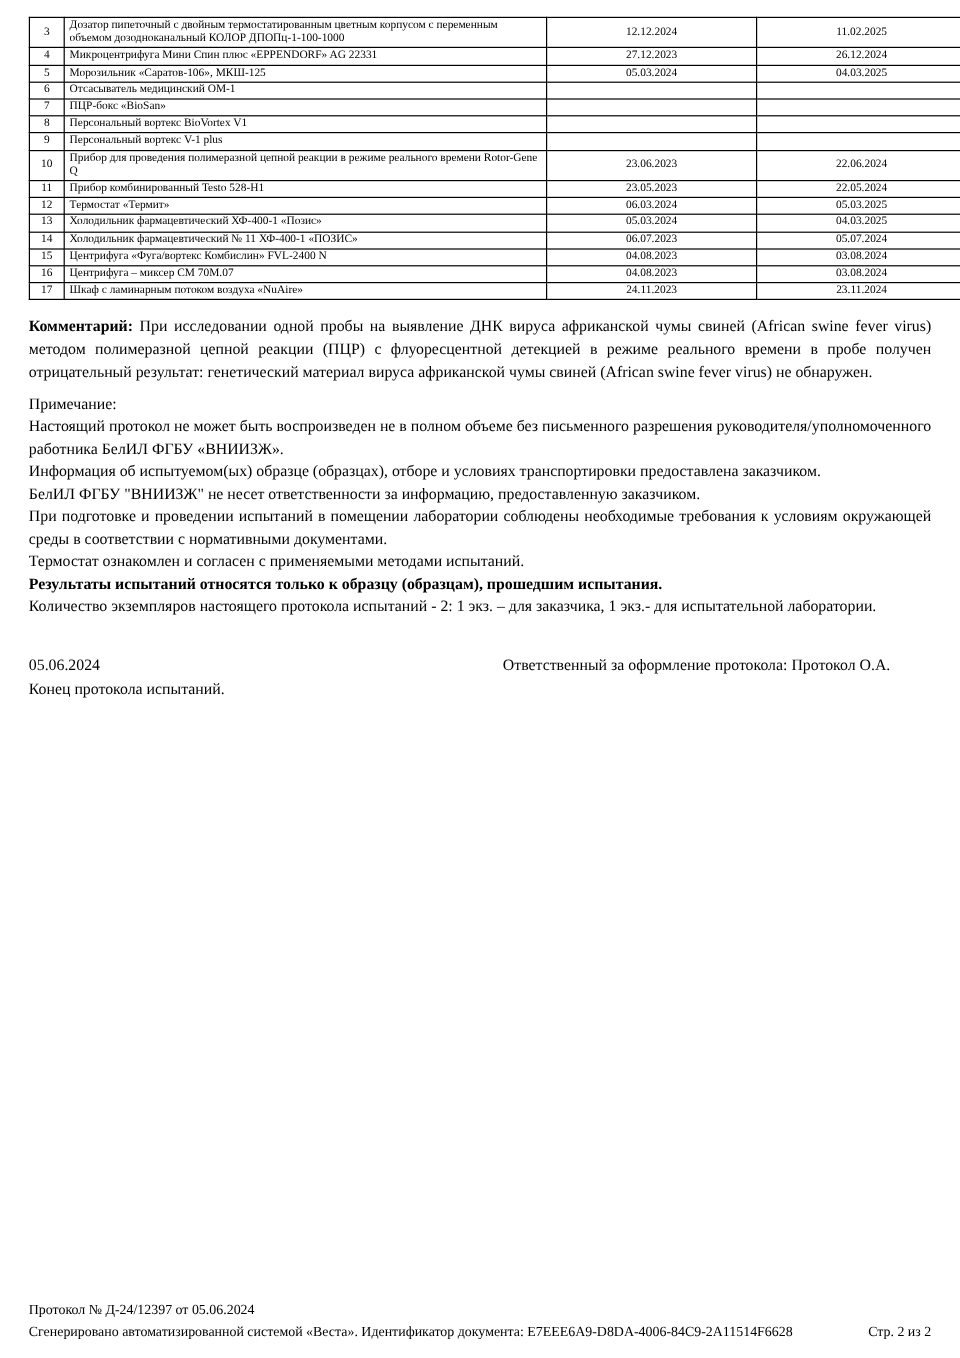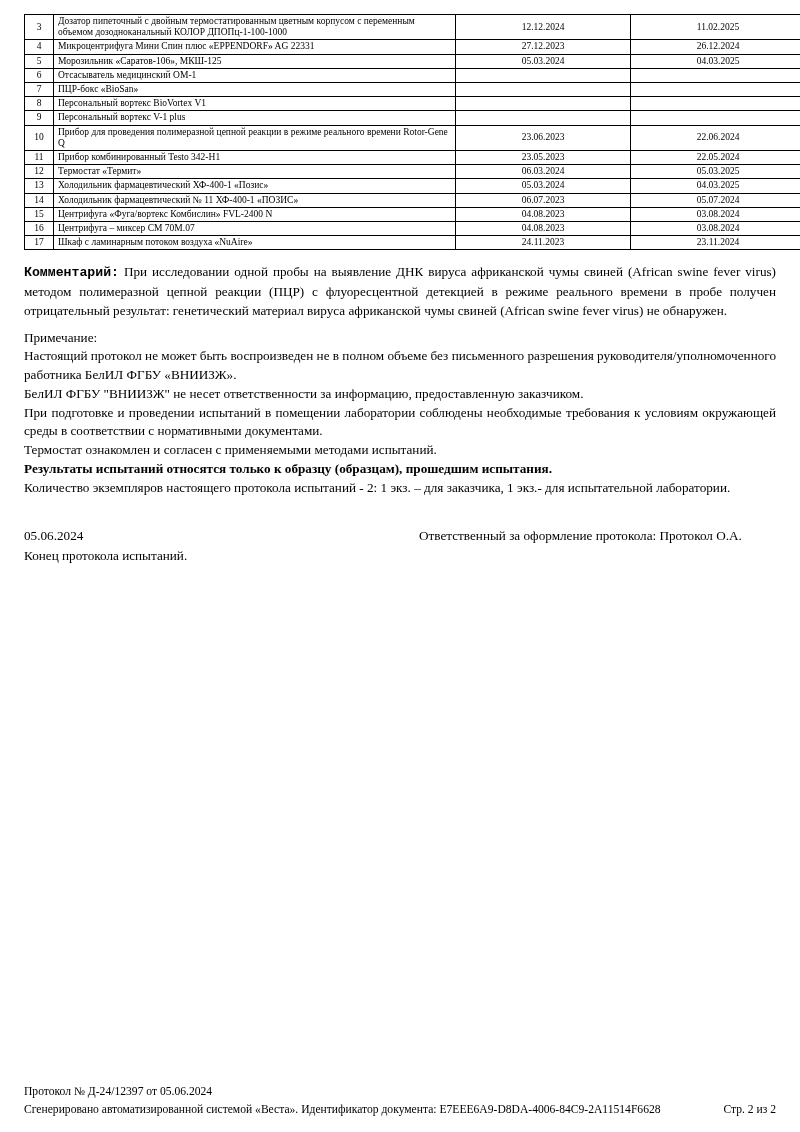--- a/index.html
+++ b/index.html
@@ -59,21 +59,20 @@
     font-size: 13.2px;
     line-height: 1.42;
     text-align: justify;
   }
   .comment-block {
     margin-top: 13px;
     width: 752px;
   }
   .comment-block b {
     font-weight: bold;
-    font-family: Liberation Mono, monospace;
   }
   .note-block {
     margin-top: 8px;
     width: 752px;
   }
   .note-head {
     font-size: 13.2px;
     line-height: 1.42;
   }
   .note-line {
@@ -180,21 +179,21 @@
         <td class="d2"></td>
       </tr>
       <tr>
         <td class="num">10</td>
         <td class="name">Прибор для проведения полимеразной цепной реакции в режиме реального времени Rotor-Gene Q</td>
         <td class="d1">23.06.2023</td>
         <td class="d2">22.06.2024</td>
       </tr>
       <tr>
         <td class="num">11</td>
-        <td class="name">Прибор комбинированный Testo 342-H1</td>
+        <td class="name">Прибор комбинированный Testo 528-H1</td>
         <td class="d1">23.05.2023</td>
         <td class="d2">22.05.2024</td>
       </tr>
       <tr>
         <td class="num">12</td>
         <td class="name">Термостат «Термит»</td>
         <td class="d1">06.03.2024</td>
         <td class="d2">05.03.2025</td>
       </tr>
       <tr>
@@ -230,20 +229,21 @@
     </tbody>
   </table>
 
   <div class="comment-block body-text">
     <b>Комментарий:</b><span> При исследовании одной пробы на выявление ДНК вируса африканской чумы свиней (African swine fever virus) методом полимеразной цепной реакции (ПЦР) с флуоресцентной детекцией в режиме реального времени в пробе получен отрицательный результат: генетический материал вируса африканской чумы свиней (African swine fever virus) не обнаружен.</span>
   </div>
 
   <div class="note-block">
     <div class="note-head">Примечание:</div>
     <div class="note-line">Настоящий протокол не может быть воспроизведен не в полном объеме без письменного разрешения руководителя/уполномоченного работника БелИЛ ФГБУ «ВНИИЗЖ».</div>
+    <div class="note-line">Информация об испытуемом(ых) образце (образцах), отборе и условиях транспортировки предоставлена заказчиком.</div>
     <div class="note-line">БелИЛ ФГБУ "ВНИИЗЖ" не несет ответственности за информацию, предоставленную заказчиком.</div>
     <div class="note-line">При подготовке и проведении испытаний в помещении лаборатории соблюдены необходимые требования к условиям окружающей среды в соответствии с нормативными документами.</div>
     <div class="note-line">Термостат ознакомлен и согласен с применяемыми методами испытаний.</div>
     <div class="note-line bold">Результаты испытаний относятся только к образцу (образцам), прошедшим испытания.</div>
     <div class="note-line">Количество экземпляров настоящего протокола испытаний - 2: 1 экз. – для заказчика, 1 экз.- для испытательной лаборатории.</div>
   </div>
 
   <div class="sig-row">
     <div class="sig-date">05.06.2024</div>
     <div class="sig-resp">Ответственный за оформление протокола: Протокол О.А.</div>

